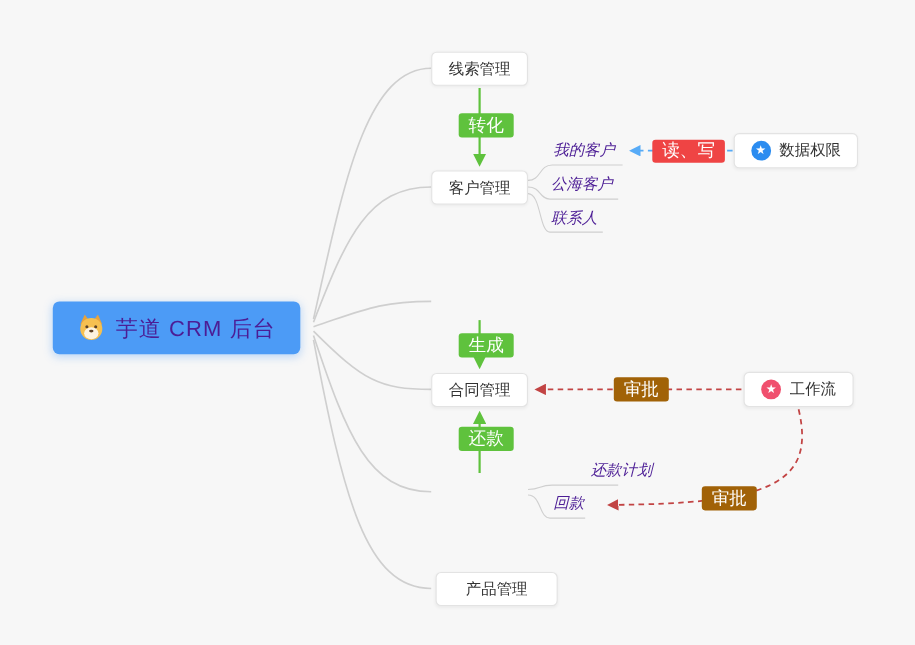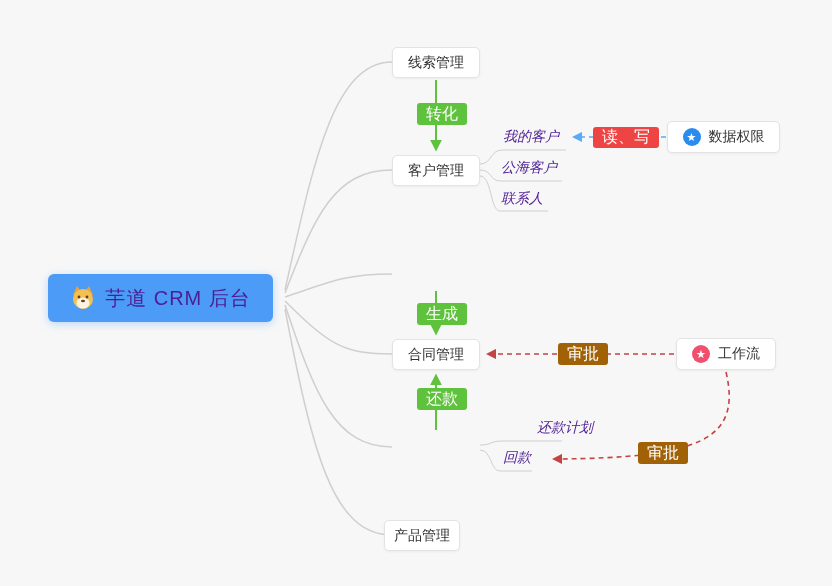--- a/index.html
+++ b/index.html
@@ -162,21 +162,21 @@
 
   <div class="node" style="left:392px; top:47px;  width:88px; height:31px;">
     <span>线索管理</span>
   </div>
   <div class="node" style="left:392px; top:155px; width:88px; height:31px;">
     <span>客户管理</span>
   </div>
   <div class="node" style="left:392px; top:339px; width:88px; height:31px;justify-content:center;">
     <span>合同管理</span>
   </div>
-  <div class="node" style="left:384px; top:520px; width:76px; height:31px;">
+  <div class="node" style="left:396px; top:520px; width:111px; height:31px;">
     <span>产品管理</span>
   </div>
 
   <div class="node side-node" style="left:667px; top:121px; width:113px; height:32px;">
     <span class="star-circle blue">★</span>
     <span>数据权限</span>
   </div>
   <div class="node side-node" style="left:676px; top:338px; width:100px; height:32px;">
     <span class="star-circle pink">★</span>
     <span>工作流</span>

